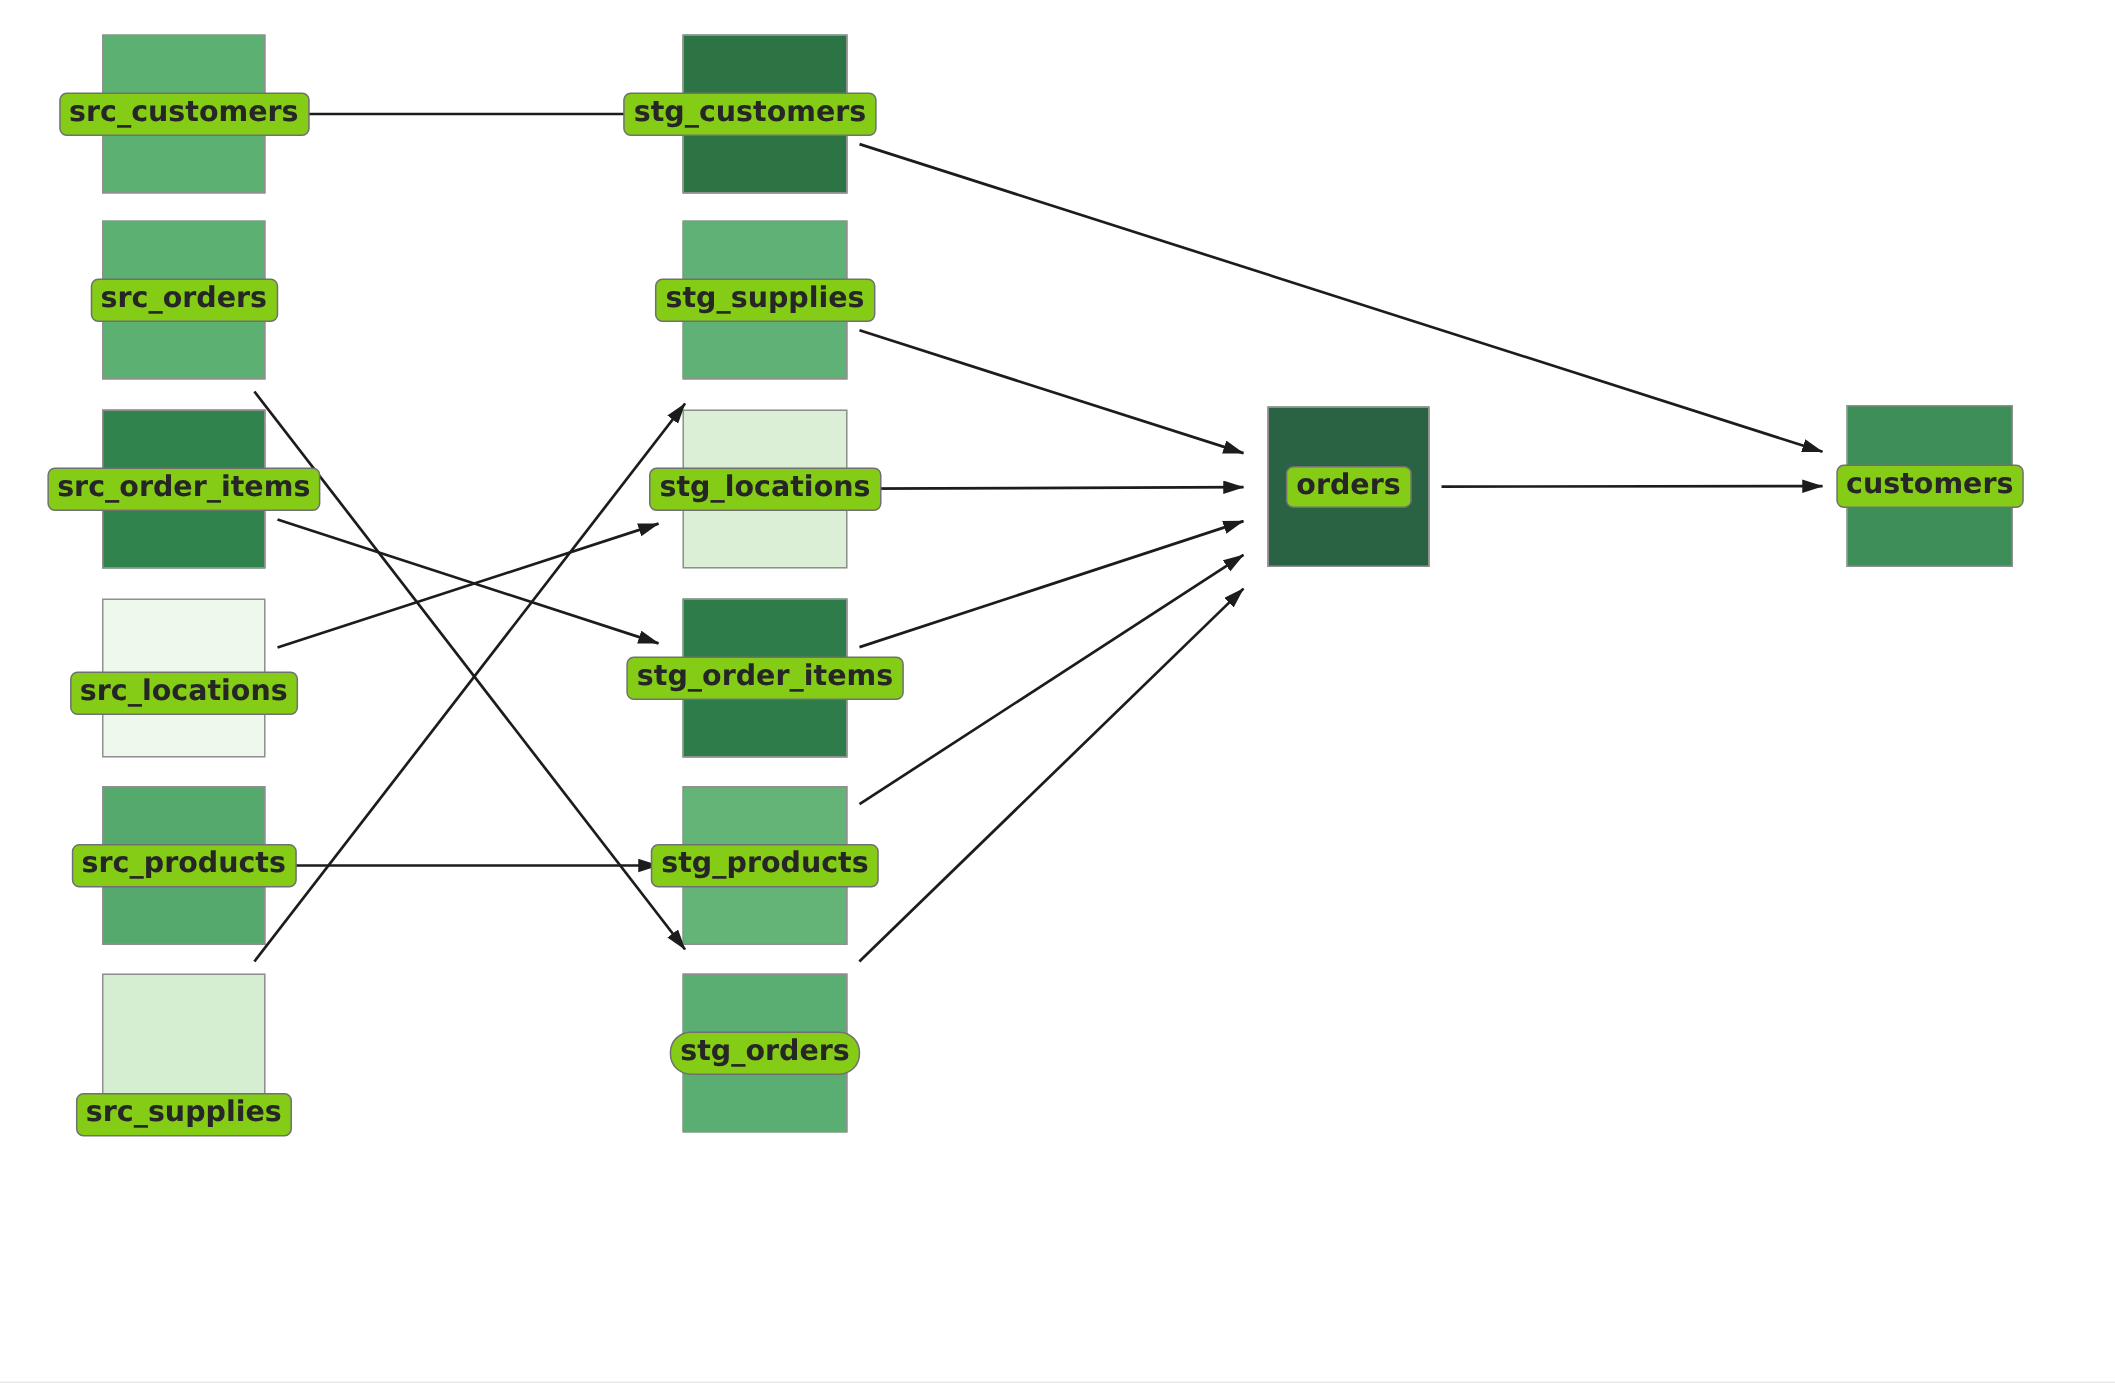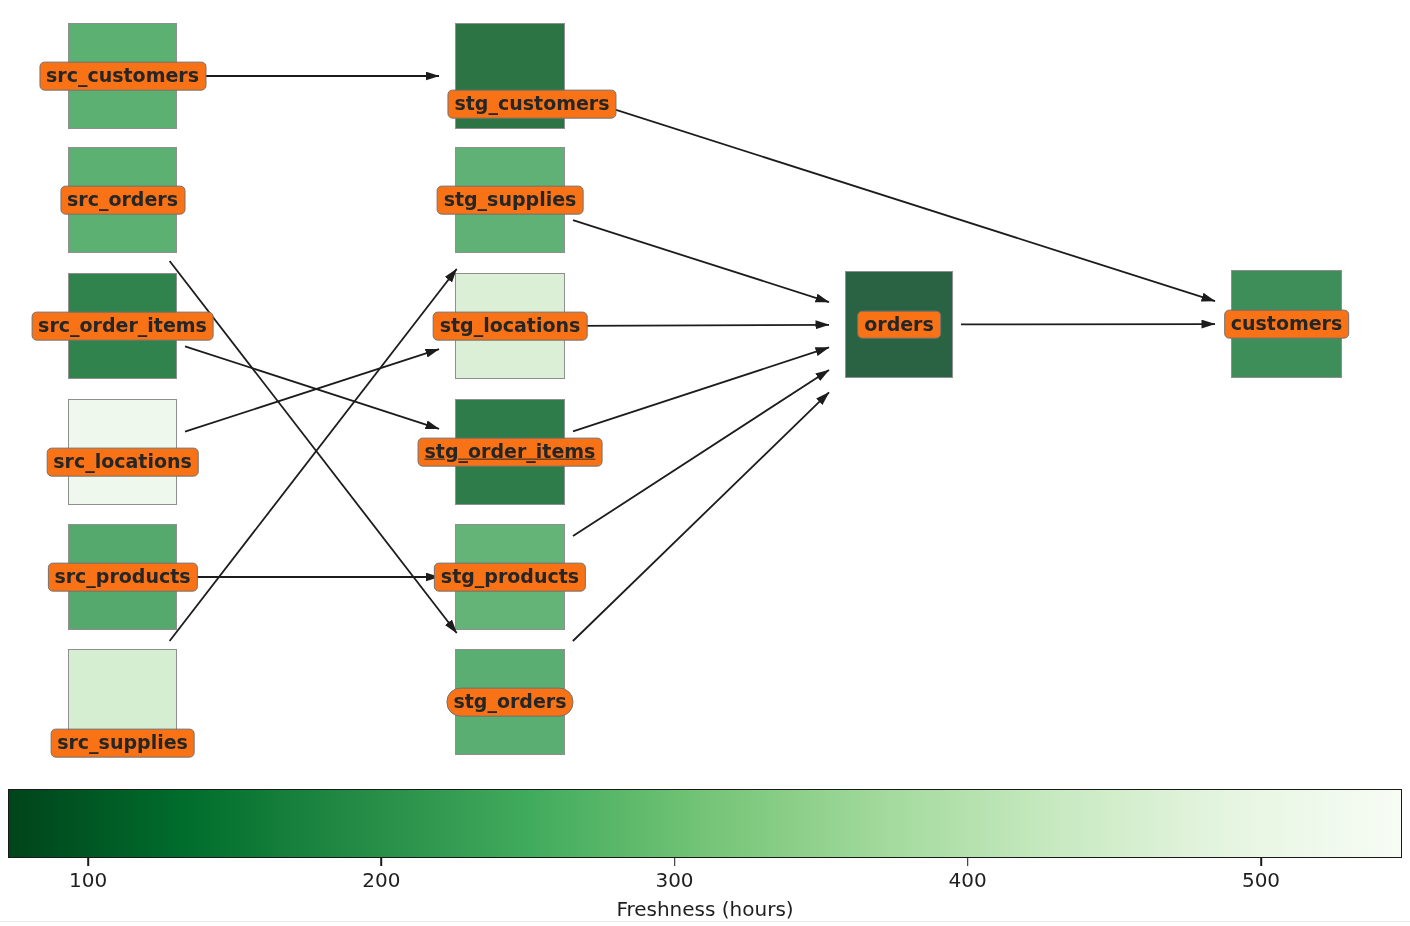--- a/index.html
+++ b/index.html
@@ -6,21 +6,21 @@
   body { width:1410px; height:926px; font-family:"DejaVu Sans","Liberation Sans",sans-serif; }
   .figure { position:relative; width:1410px; height:926px; background:#ffffff; overflow:hidden; }
 
   .node { position:absolute; box-sizing:border-box; border:1.5px solid #8f8f8f; }
 
   #edges-layer { position:absolute; left:0; top:0; width:1410px; height:926px; pointer-events:none; }
   #edges-layer line { stroke:#1c1c1c; stroke-width:1.8; }
 
   .node-label {
     position:absolute; transform:translate(-50%,-50%);
-    background:#f97316; border:1.6px solid #707070; border-radius:5px;
+    background:#84cc16; border:1.6px solid #707070; border-radius:5px;
     padding:1px 6px 2px 6px; font-weight:bold; font-size:19px; line-height:1.25;
     color:#262626; white-space:nowrap;
   }
 
   .colorbar { position:absolute; left:8px; top:789px; width:1394px; }
   .cbar-bar { width:100%; height:69px; box-sizing:border-box; border:1.6px solid #1a1a1a; }
   .cbar-tick-mark { position:absolute; top:69px; width:1.6px; height:8px; background:#1a1a1a; transform:translateX(-50%); }
   .cbar-tick-label { position:absolute; top:79px; transform:translateX(-50%); font-size:20px; color:#1f1f1f; }
   .cbar-label { position:absolute; left:50%; top:108px; transform:translateX(-50%); font-size:20px; color:#1f1f1f; white-space:nowrap; }
 
@@ -68,41 +68,25 @@
       <line x1="961.0" y1="324.4" x2="1215.0" y2="324.1" marker-end="url(#arrow)"></line>
     </svg>
 
   <div id="labels-layer">
       <div class="node-label" style="left: 122.5px; top: 76px;">src_customers</div>
       <div class="node-label" style="left: 122.5px; top: 200px;">src_orders</div>
       <div class="node-label" style="left: 122.5px; top: 326px;">src_order_items</div>
       <div class="node-label" style="left: 122.5px; top: 452px; margin-top: 10px;">src_locations</div>
       <div class="node-label" style="left: 122.5px; top: 577px;">src_products</div>
       <div class="node-label" style="left: 122.5px; top: 743px; text-align: right;">src_supplies</div>
-      <div class="node-label" style="left: 532px; top: 76px; margin-top: 28px;">stg_customers</div>
+      <div class="node-label" style="left: 500px; top: 76px;">stg_customers</div>
       <div class="node-label" style="left: 510px; top: 200px;">stg_supplies</div>
       <div class="node-label" style="left: 510px; top: 326px;">stg_locations</div>
-      <div class="node-label" style="left: 510px; top: 452px; text-decoration: underline;">stg_order_items</div>
+      <div class="node-label" style="left: 510px; top: 452px;">stg_order_items</div>
       <div class="node-label" style="left: 510px; top: 577px;">stg_products</div>
       <div class="node-label" style="left: 510px; top: 702px; border-radius: 14px;">stg_orders</div>
       <div class="node-label" style="left: 899px; top: 324.5px;">orders</div>
       <div class="node-label" style="left: 1286.5px; top: 324px; text-align: right;">customers</div>
     </div>
 
-  <div class="colorbar">
-    <div class="cbar-bar" id="cbar-bar" style="background: linear-gradient(to right, rgb(0, 68, 27), rgb(0, 109, 44), rgb(35, 139, 69), rgb(65, 171, 93), rgb(116, 196, 118), rgb(161, 217, 155), rgb(199, 233, 192), rgb(229, 245, 224), rgb(247, 252, 245)); border-color: rgb(26, 26, 26);"></div>
-    <div id="cbar-ticks">
-        <div class="cbar-tick-mark" style="left: 80.1px; background: rgb(26, 26, 26);"></div>
-        <div class="cbar-tick-label" style="left: 80.1px; color: rgb(31, 31, 31);">100</div>
-        <div class="cbar-tick-mark" style="left: 373.3px; background: rgb(26, 26, 26);"></div>
-        <div class="cbar-tick-label" style="left: 373.3px; color: rgb(31, 31, 31);">200</div>
-        <div class="cbar-tick-mark" style="left: 666.5px; background: rgb(26, 26, 26);"></div>
-        <div class="cbar-tick-label" style="left: 666.5px; color: rgb(31, 31, 31);">300</div>
-        <div class="cbar-tick-mark" style="left: 959.7px; background: rgb(26, 26, 26);"></div>
-        <div class="cbar-tick-label" style="left: 959.7px; color: rgb(31, 31, 31);">400</div>
-        <div class="cbar-tick-mark" style="left: 1253px; background: rgb(26, 26, 26);"></div>
-        <div class="cbar-tick-label" style="left: 1253px; color: rgb(31, 31, 31);">500</div>
-      </div>
-    <div class="cbar-label">Freshness (hours)</div>
-  </div>
 
   <div class="bottom-hairline"></div>
 </div>
 
 </body></html>

